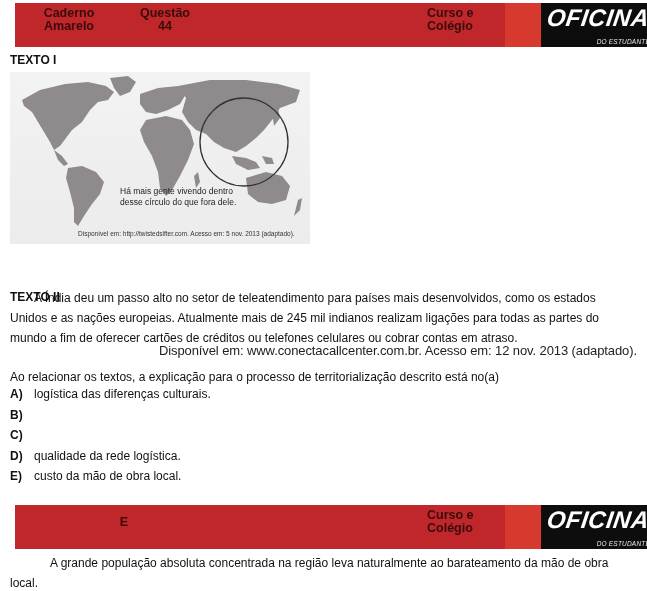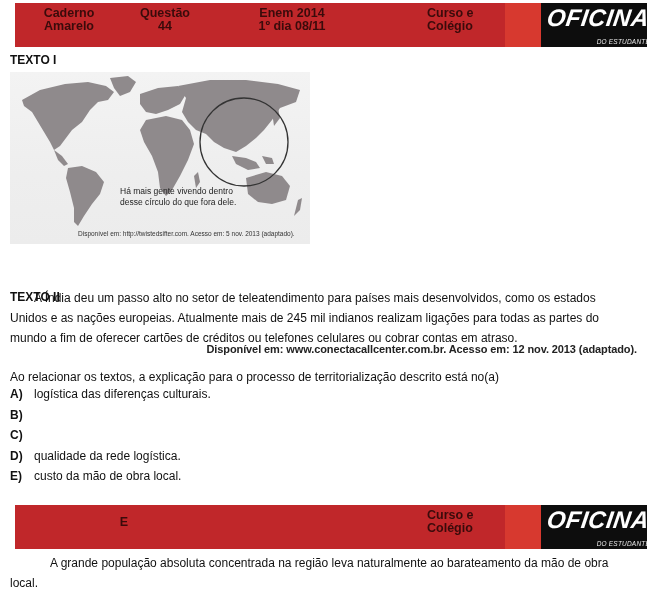--- a/index.html
+++ b/index.html
@@ -18,42 +18,38 @@
 
   .section-title { position: absolute; left: 10px; font-weight: bold; font-size: 12px; color: #111; }
 
   .map-box { position: absolute; left: 10px; top: 72px; width: 300px; height: 172px; background: linear-gradient(180deg,#f3f3f3 0%, #eeeeee 60%, #ececec 100%); overflow: hidden; }
   .map-box svg { position: absolute; left: 0; top: 0; }
   .map-caption { position: absolute; left: 110px; top: 114px; font-size: 8.5px; line-height: 11px; color: #222; }
   .map-source { position: absolute; left: 68px; top: 158px; font-size: 6.5px; color: #333; white-space: nowrap; }
 
   .para { position: absolute; left: 10px; width: 625px; font-size: 12px; line-height: 20px; color: #111; }
   .para .indent { display: inline-block; width: 24px; }
-  .source-right { position: absolute; right: 10px; font-size: 11px; font-weight: bold; color: #222; white-space: nowrap; letter-spacing: -0.1px; }
+  .source-right { position: absolute; right: 10px; font-size: 13px; font-weight: normal; color: #222; white-space: nowrap; letter-spacing: -0.1px; }
 
   .options { position: absolute; left: 10px; top: 387px; }
   .opt { display: flex; align-items: baseline; height: 20.5px; font-size: 12px; }
   .opt .letter { font-weight: bold; width: 24px; color: #111; }
   .opt .text { color: #111; }
 </style>
 </head>
 <body>
 
 <div class="bar" id="header-bar">
   <div class="cell" style="left:14px; top:4px; width:80px;">
     <div>Caderno</div>
     <div>Amarelo</div>
   </div>
   <div class="cell" style="left:110px; top:4px; width:80px;">
     <div>Questão</div>
     <div>44</div>
-  </div>
-  <div class="cell" style="left:232px; top:4px; width:90px;">
-    <div>Enem 2014</div>
-    <div>1º dia 08/11</div>
   </div>
   <div class="cell" style="left:412px; top:4px; width:58px; text-align:left;">
     <div>Curso e</div>
     <div>Colégio</div>
   </div>
   <div class="accent" style="left:490px; width:36px;"></div>
   <div class="logo">
     <div class="logo-word">OFICINA</div>
     <div class="logo-sub">DO ESTUDANTE</div>
   </div>

